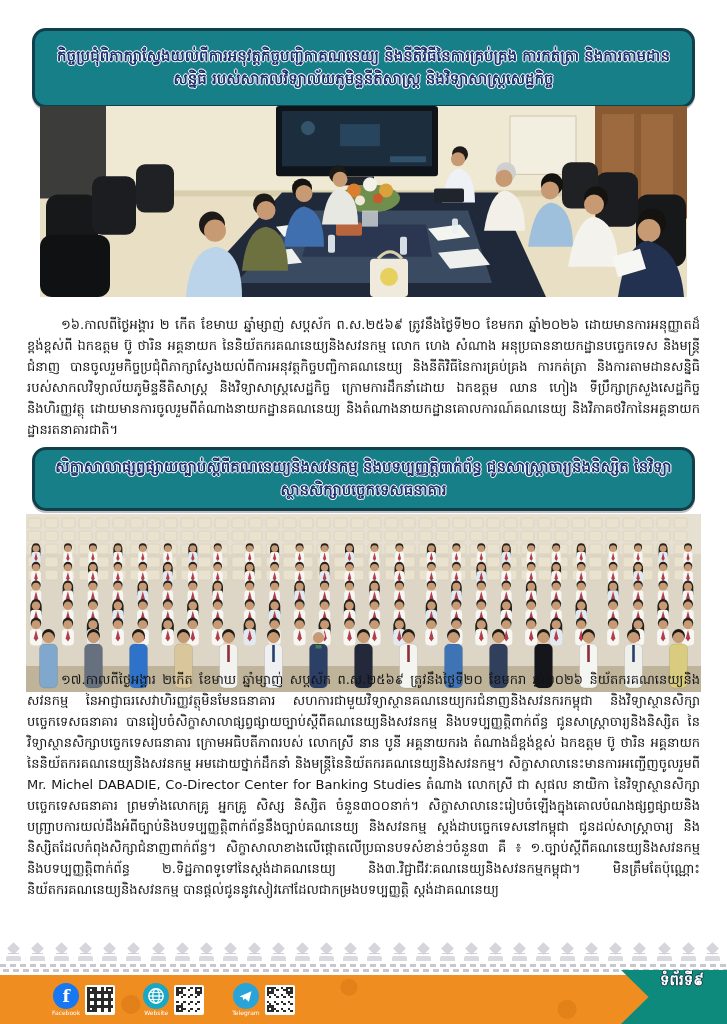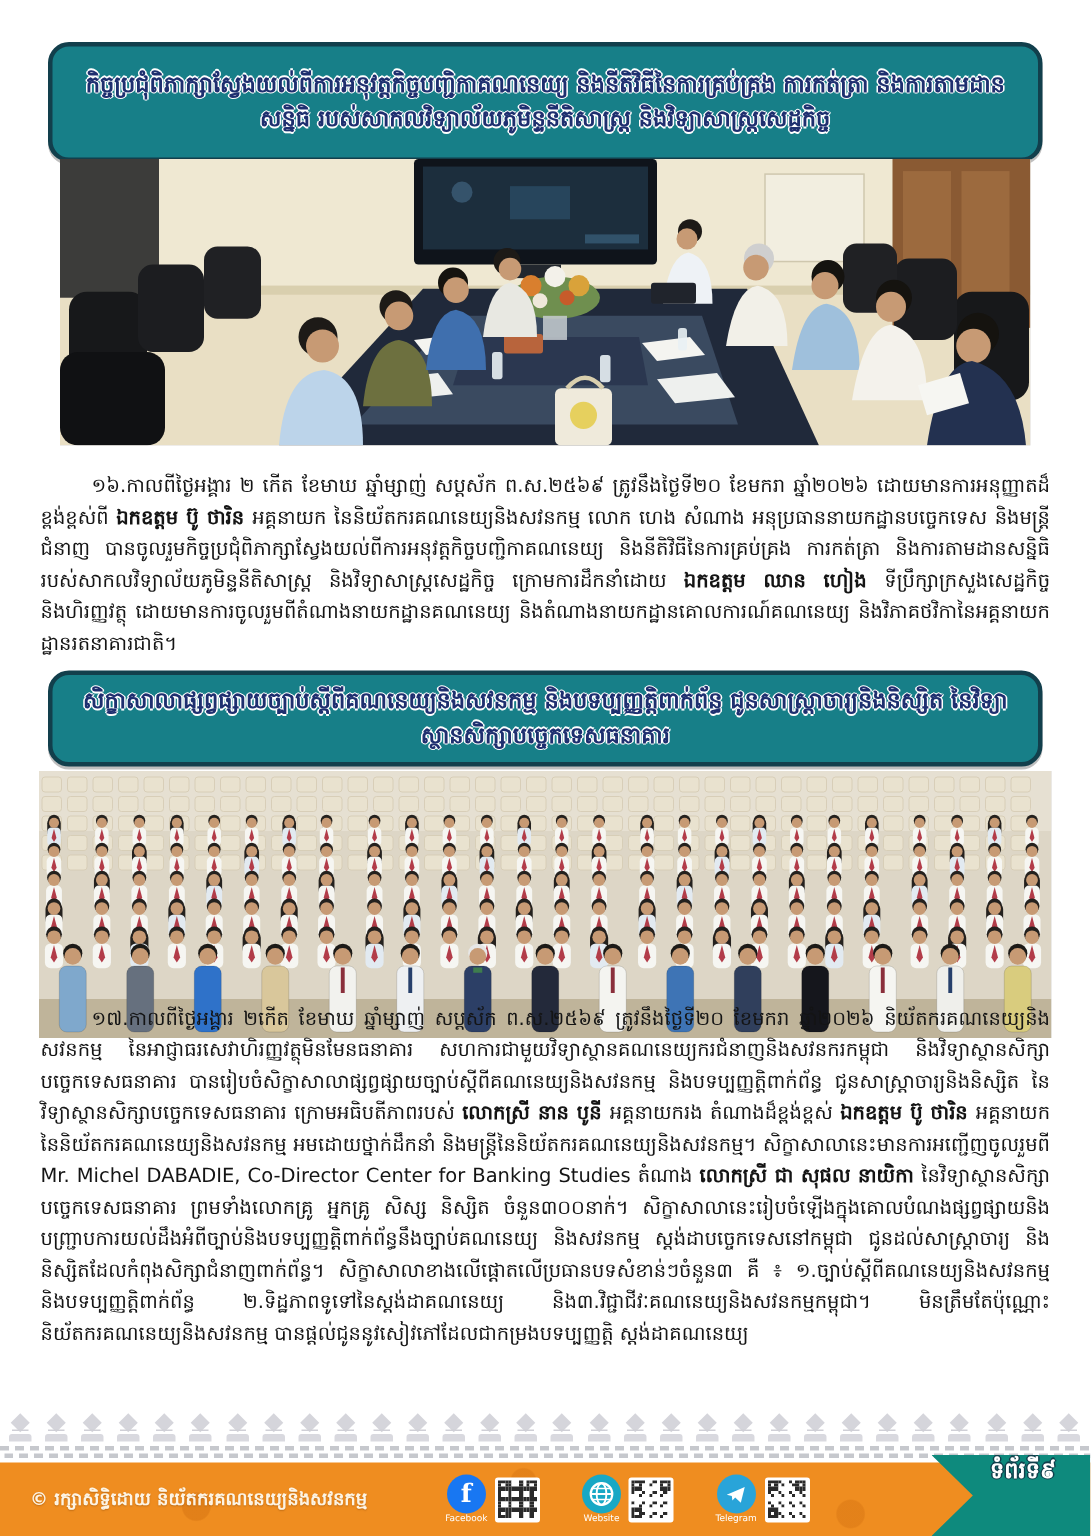--- a/index.html
+++ b/index.html
@@ -29,21 +29,21 @@
   .photo{position:absolute;overflow:hidden;background:#ddd;}
   .photo svg{display:block;width:100%;height:100%;}
   .photo1{top:106px;left:40px;width:647px;height:191px;}
   .photo2{top:514px;left:26px;width:675px;height:178px;}
   
   .para{
     position:absolute;left:27px;width:673px;
     font-size:13px;line-height:21px;text-align:justify;color:#141414;
     text-indent:34px;
   }
-  .para b{font-weight:bold;}
+  .para b{font-weight:normal;}
   .para1{top:301px;height:147px;}
   .para2{top:656px;height:259px;}
   
   .ornament{position:absolute;left:0;right:0;top:941px;height:34px;}
   .ornament .motifs{display:flex;justify-content:space-between;padding:0 4px;height:22px;}
   .motif{position:relative;width:20px;height:22px;}
   .motif::before{
     content:"";position:absolute;left:5px;top:3px;width:9px;height:9px;
     background:#d5d5db;transform:rotate(45deg);
   }
@@ -1351,21 +1351,20 @@
       <span class="motif"></span>
       <span class="motif"></span>
       <span class="motif"></span>
       <span class="motif"></span>
       <span class="motif"></span>
     </div>
   <div class="stitches"></div>
 </div>
 
 <div class="footer">
-  <div class="copyright">© រក្សាសិទ្ធិដោយ និយ័តករគណនេយ្យនិងសវនកម្ម</div>
   <div class="socials">
     <div class="social">
       <div class="badge">
         <div class="circle fb">f</div>
         <div class="lbl">Facebook</div>
       </div>
       <div class="qr">
           <i class="on"></i>
           <i class="on"></i>
           <i class="on"></i>

